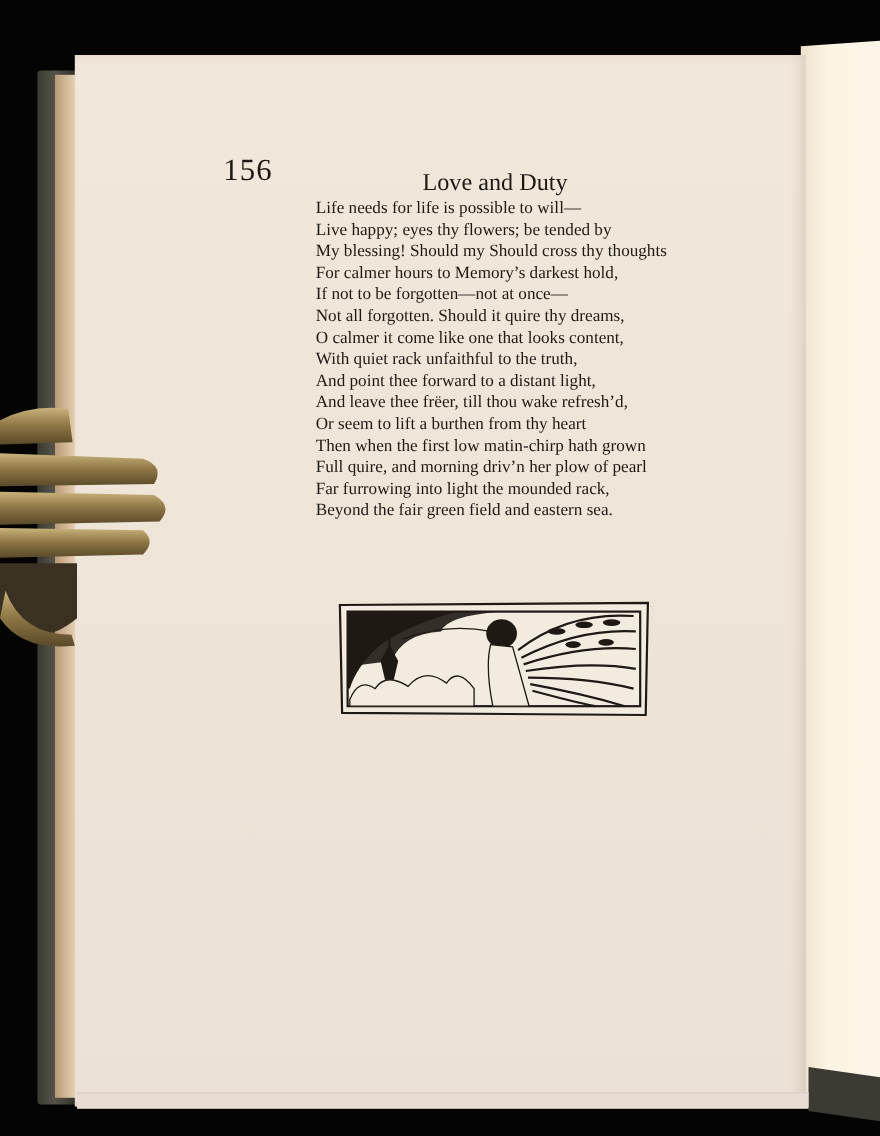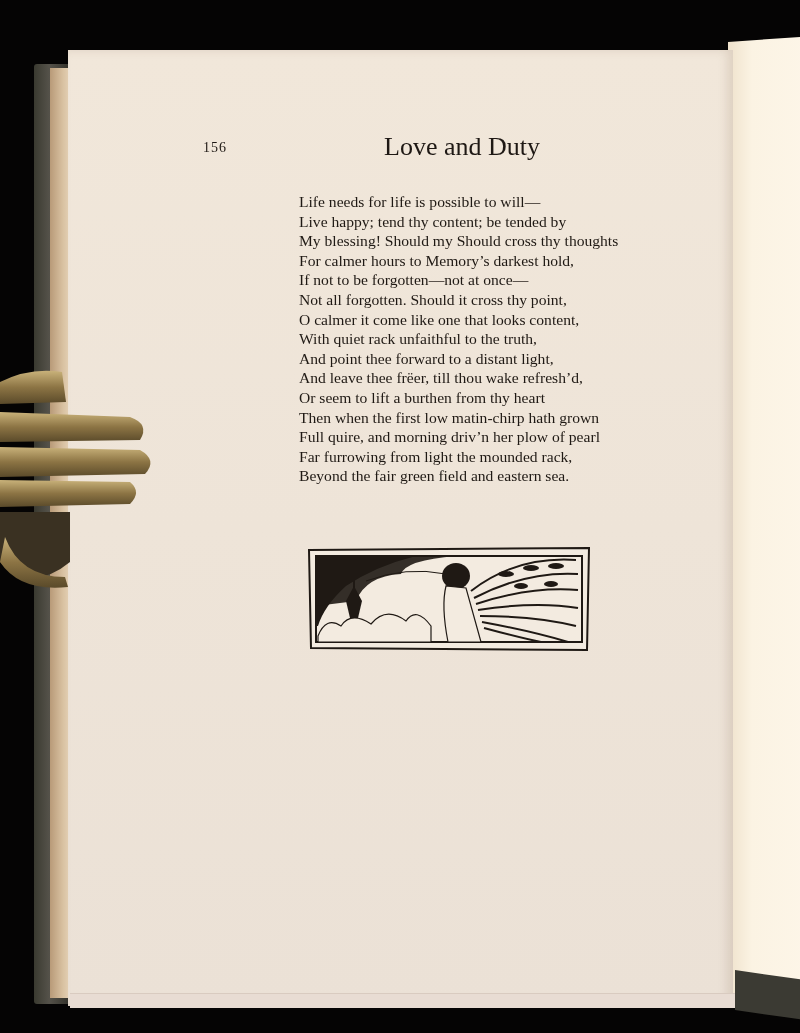--- a/index.html
+++ b/index.html
@@ -3,56 +3,56 @@
 <meta charset="utf-8">
 <style>
   html,body{margin:0;padding:0;}
   body{width:800px;height:1033px;background:#050404;position:relative;overflow:hidden;font-family:"Liberation Serif","DejaVu Serif",serif;}
   .cover-left{position:absolute;left:34px;top:64px;width:38px;height:940px;background:linear-gradient(90deg,#3a3a30,#55524a 40%,#2e2d26);border-radius:3px;}
   .page-stack{position:absolute;left:50px;top:68px;width:22px;height:930px;background:linear-gradient(90deg,#b89a78,#d9c2a2 60%,#e8d6bd);}
   .page{position:absolute;left:68px;top:50px;width:665px;height:956px;background:linear-gradient(180deg,#f1e7da 0%,#eee4d8 50%,#ebe1d6 100%);box-shadow:inset -6px 0 10px rgba(120,90,60,0.15);}
   .page-bottom{position:absolute;left:70px;top:993px;width:665px;height:14px;background:#e8dcd3;border-top:1px solid #d9cbc0;}
   .right-page{position:absolute;left:728px;top:42px;width:80px;height:965px;background:linear-gradient(90deg,#efe2cc,#fbf3e3 30%,#fdf6e8);transform:skewY(-4deg);transform-origin:left top;}
   .right-cover{position:absolute;left:735px;top:975px;width:70px;height:40px;background:#3b3a33;transform:skewY(8deg);}
-  .page-number{position:absolute;left:203px;top:140px;font-size:14px;color:#1e1814;letter-spacing:1px;}
-  .running-head{position:absolute;left:384px;top:132px;font-size:26px;color:#1e1814;}
-  .poem{position:absolute;left:287px;top:180px;font-size:15.6px;line-height:19.6px;color:#1f1914;margin:12px;padding:0;list-style:none;}
+  .page-number{position:absolute;left:203px;top:140px;font-size:28px;color:#1e1814;letter-spacing:1px;}
+  .running-head{position:absolute;left:384px;top:153px;font-size:22px;color:#1e1814;}
+  .poem{position:absolute;left:287px;top:180px;font-size:15.6px;line-height:19.6px;color:#1f1914;margin:0;padding:0;list-style:none;}
   .poem li{white-space:nowrap;}
   .vignette{position:absolute;left:306px;top:546px;width:286px;height:106px;}
   .clamp{position:absolute;left:0;top:362px;width:160px;height:230px;}
 </style>
 </head>
 <body>
 
 <div class="cover-left"></div>
 <div class="page-stack"></div>
 <div class="right-page"></div>
 <div class="right-cover"></div>
 
 <div class="page"></div>
 <div class="page-bottom"></div>
 
 <div class="page-number">156</div>
 <div class="running-head">Love and Duty</div>
 
 <ul class="poem">
   <li>Life needs for life is possible to will—</li>
-  <li>Live happy; tend thy content; be tended by</li>
+  <li>Live happy; eyes thy flowers; be tended by</li>
   <li>My blessing!  Should my Should cross thy thoughts</li>
   <li>For calmer hours to Memory’s darkest hold,</li>
   <li>If not to be forgotten—not at once—</li>
-  <li>Not all forgotten.  Should it cross thy point,</li>
+  <li>Not all forgotten.  Should it quire thy dreams,</li>
   <li>O calmer it come like one that looks content,</li>
   <li>With quiet rack unfaithful to the truth,</li>
   <li>And point thee forward to a distant light,</li>
   <li>And leave thee frëer, till thou wake refresh’d,</li>
   <li>Or seem to lift a burthen from thy heart</li>
   <li>Then when the first low matin-chirp hath grown</li>
   <li>Full quire, and morning driv’n her plow of pearl</li>
-  <li>Far furrowing from light the mounded rack,</li>
+  <li>Far furrowing into light the mounded rack,</li>
   <li>Beyond the fair green field and eastern sea.</li>
 </ul>
 
 <svg class="vignette" viewBox="0 0 286 106">
   <path d="M3 4 L283 2 L281 104 L5 102 Z" fill="#f3ebe0" stroke="#1f1914" stroke-width="2"></path>
   <rect x="10" y="10" width="266" height="86" fill="#f3ebe0" stroke="#1f1914" stroke-width="2"></rect>
   <path d="M10 10 L110 10 Q70 20 40 40 Q18 60 12 80 L10 80 Z" fill="#1f1914"></path>
   <path d="M10 10 L150 10 Q100 14 95 28 Q60 30 50 55 L10 60 Z" fill="#1f1914" opacity="0.9"></path>
   <line x1="48" y1="12" x2="48" y2="48" stroke="#1f1914" stroke-width="2"></line>
   <path d="M40 55 L48 40 L56 55 L52 72 L44 72 Z" fill="#1f1914"></path>

